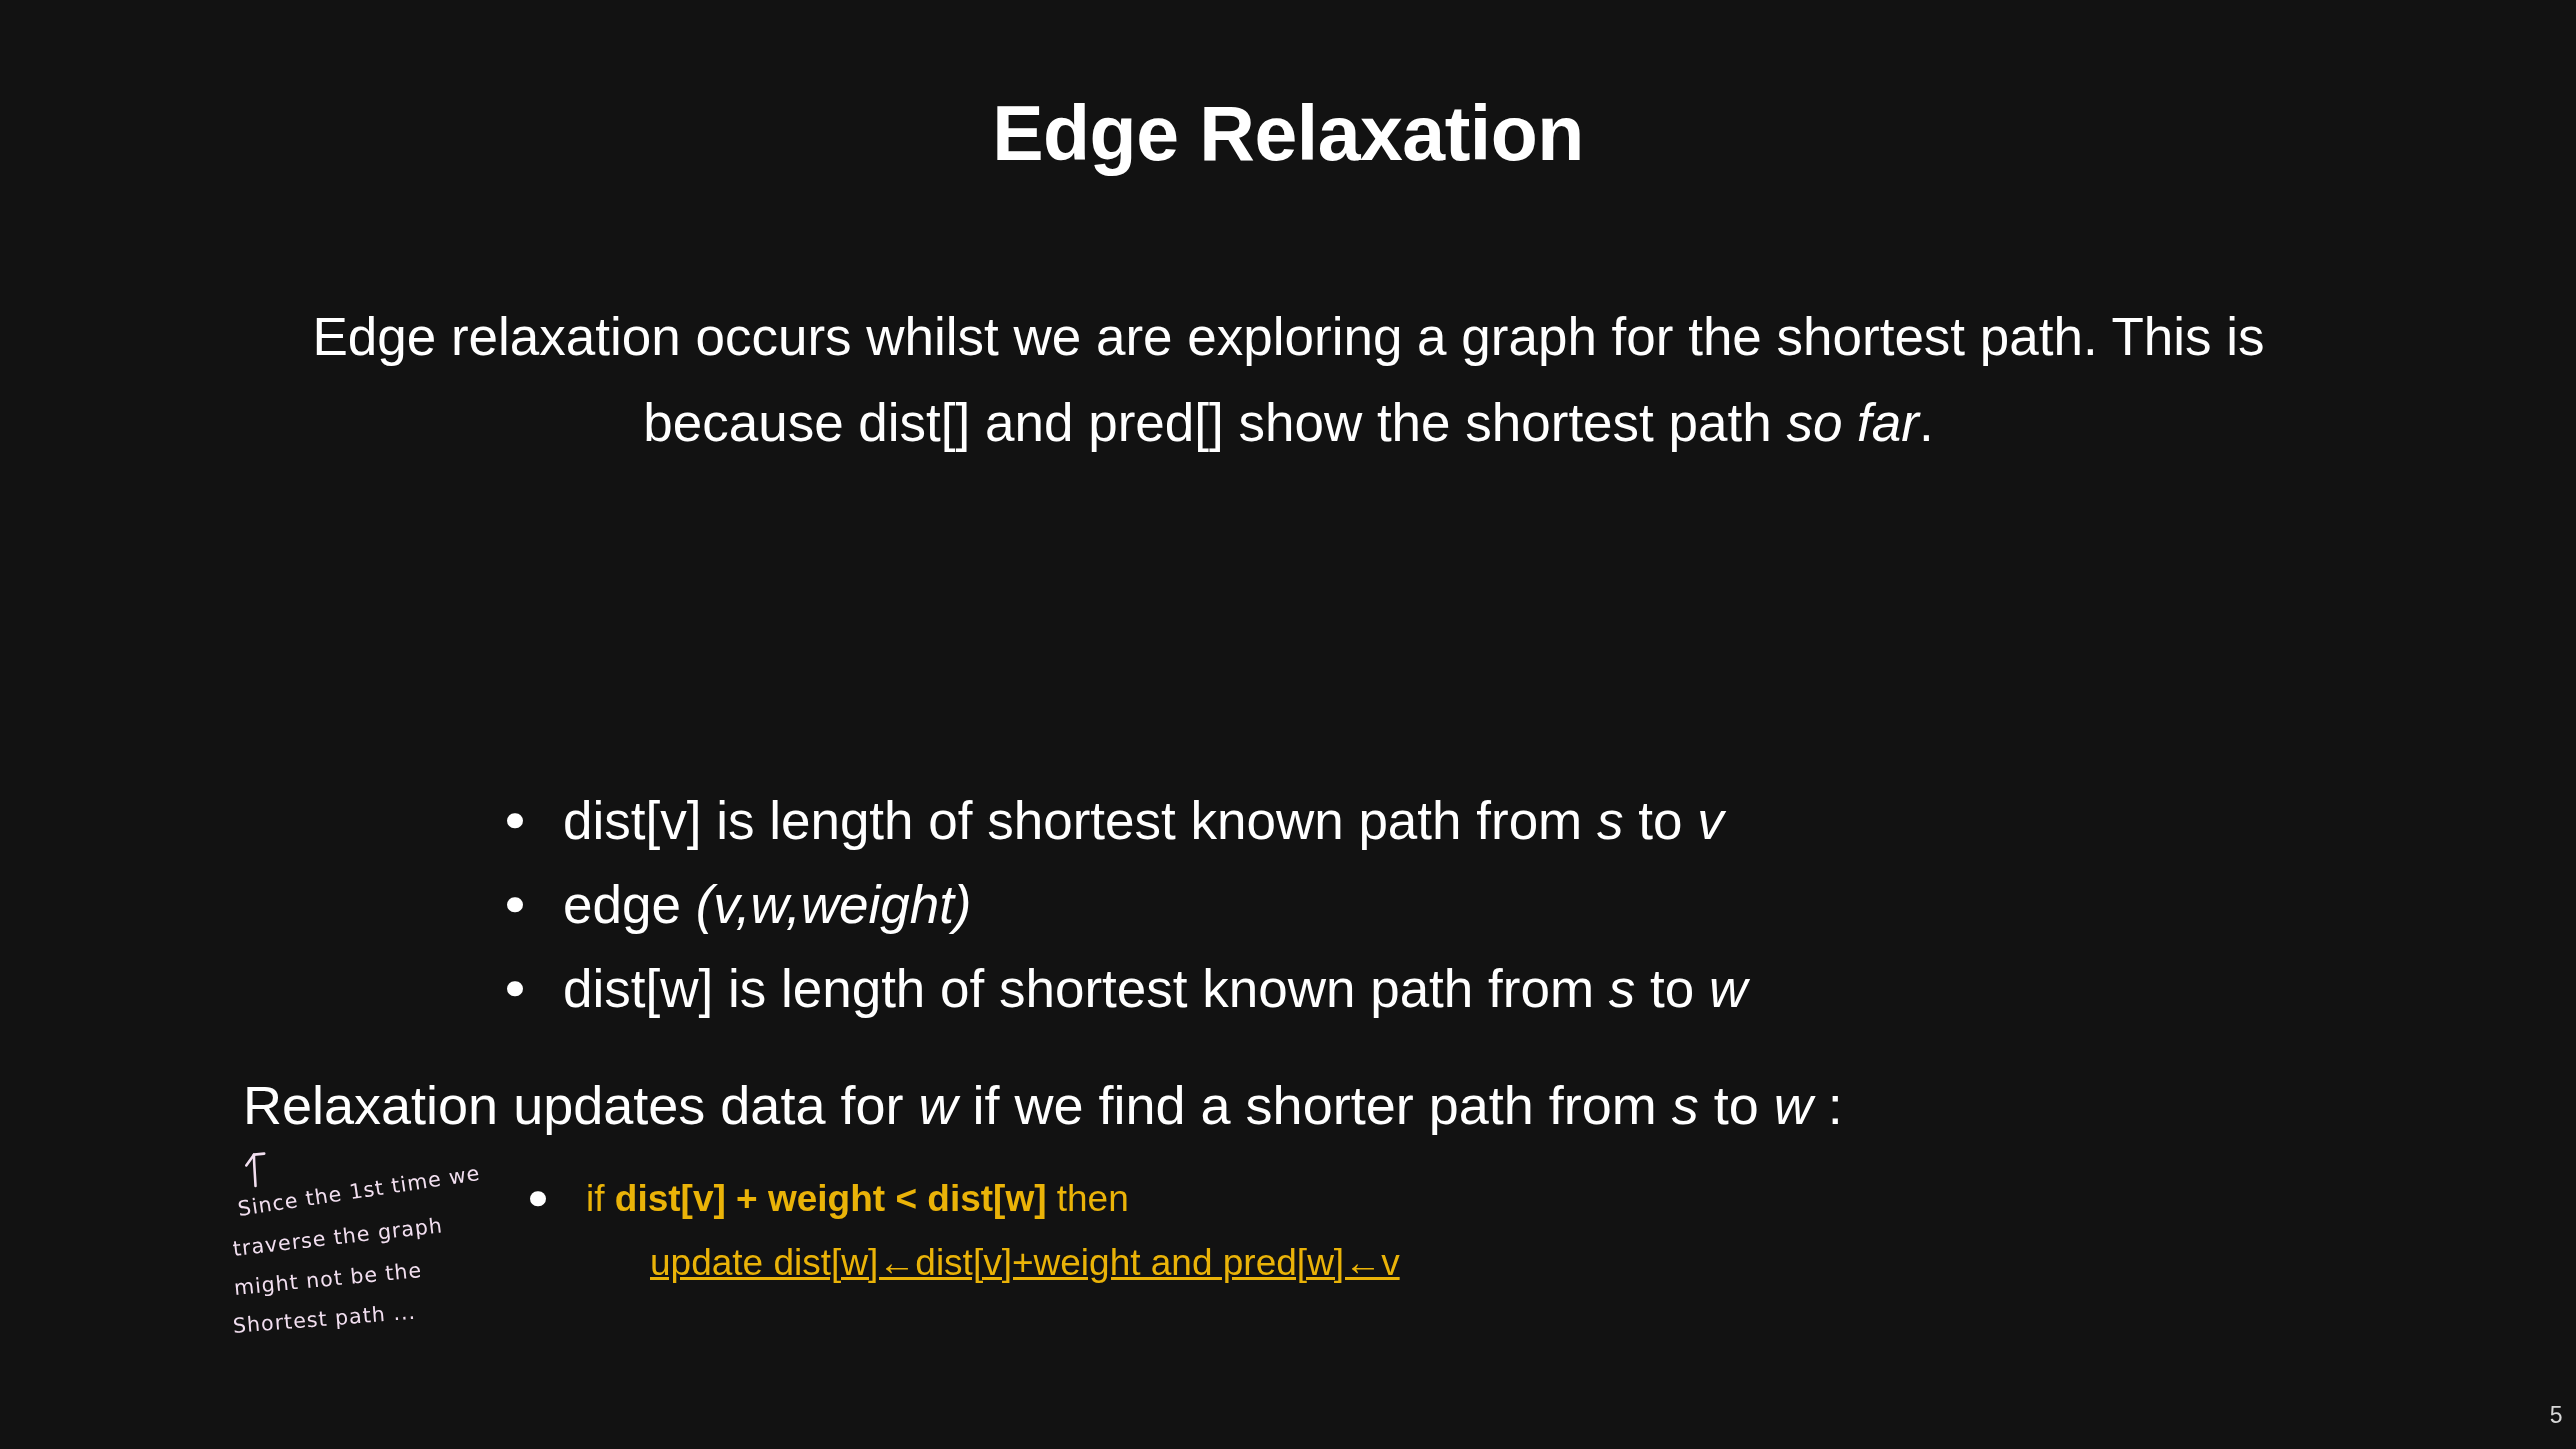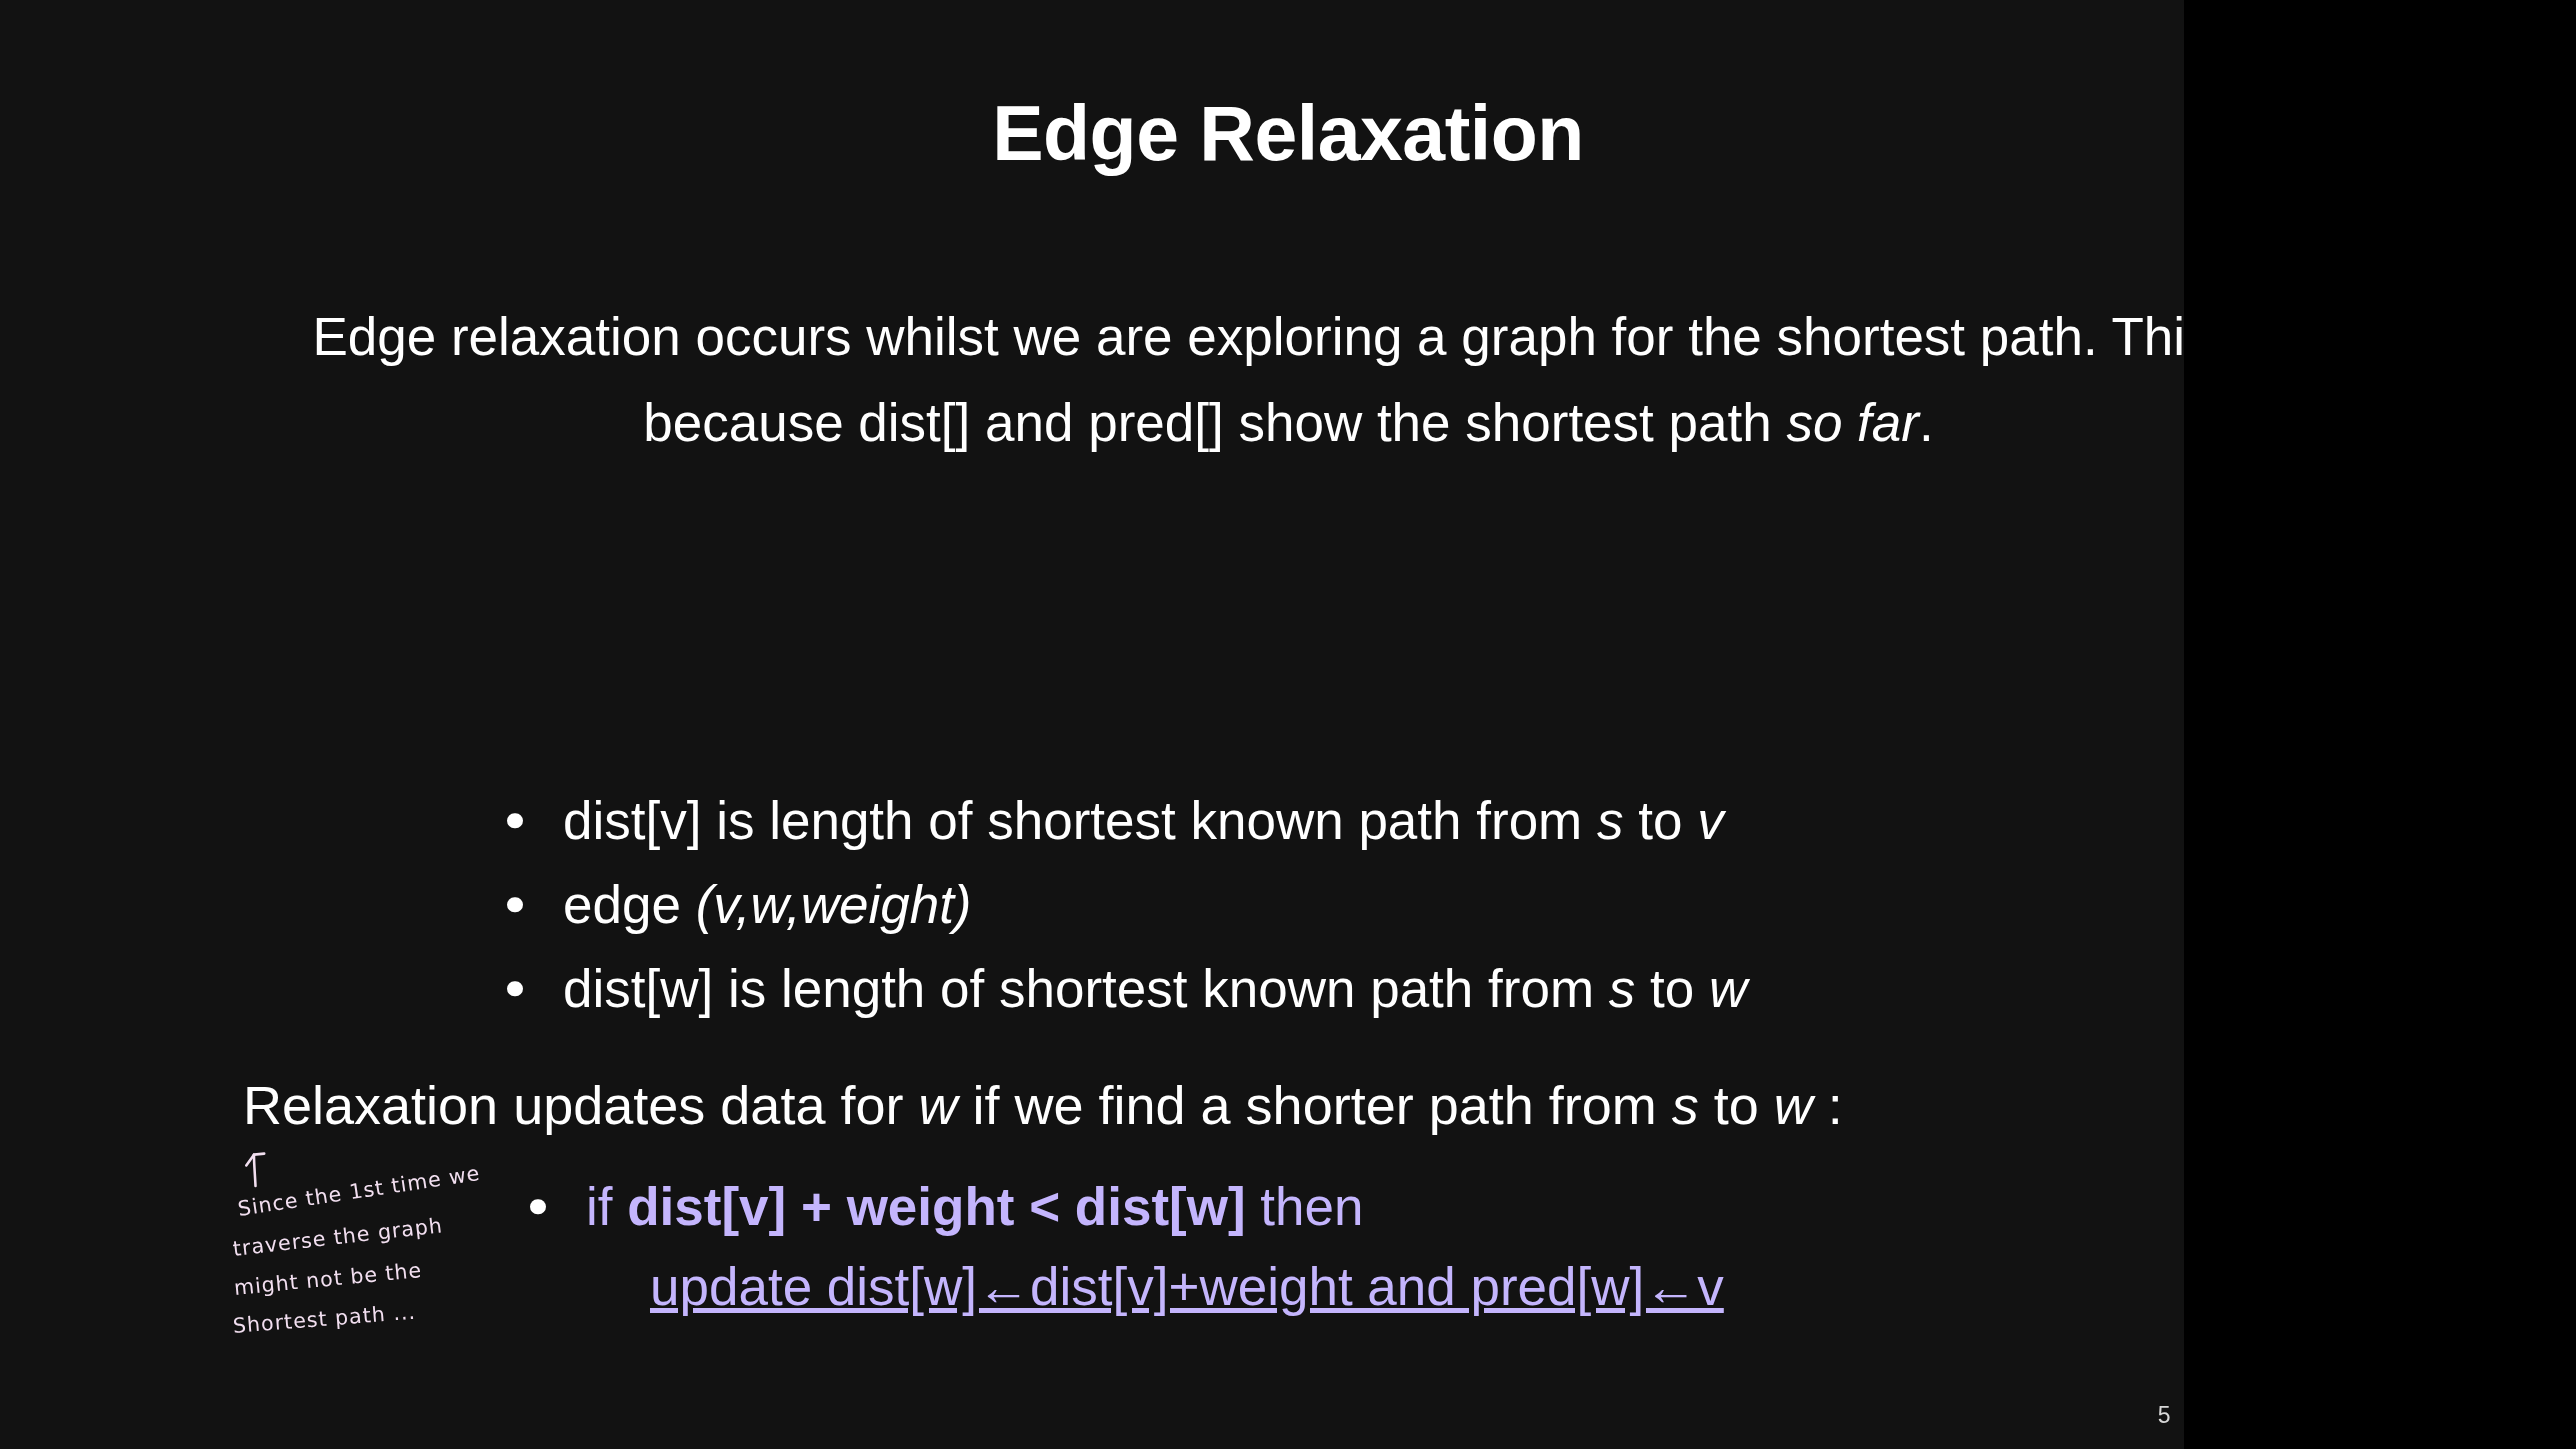--- a/index.html
+++ b/index.html
@@ -5,21 +5,21 @@
   html, body {
     margin: 0;
     padding: 0;
     background: #000;
   }
   body {
     font-family: "Liberation Sans", sans-serif;
   }
   .slide {
     position: relative;
-    width: 2184px;
+    width: 2576px;
     height: 1449px;
     background: #121212;
     overflow: hidden;
     color: #ffffff;
   }
 
   
   .slide-title {
     position: absolute;
     top: 92px;
@@ -101,23 +101,23 @@
     color: #ffffff;
   }
   .relax-line .it { font-style: italic; }
 
   
   .code-block {
     position: absolute;
     top: 1180px;
     left: 526px;
     width: 1855px;
-    font-size: 53px;
+    font-size: 37px;
     line-height: 1.0;
-    color: #c4b5fd;
+    color: #eab308;
   }
   .code-if {
     position: relative;
     padding-left: 60px;
   }
   .code-if .dot {
     position: absolute;
     left: 4.1px;
     top: 50%;
     transform: translateY(-50%);

